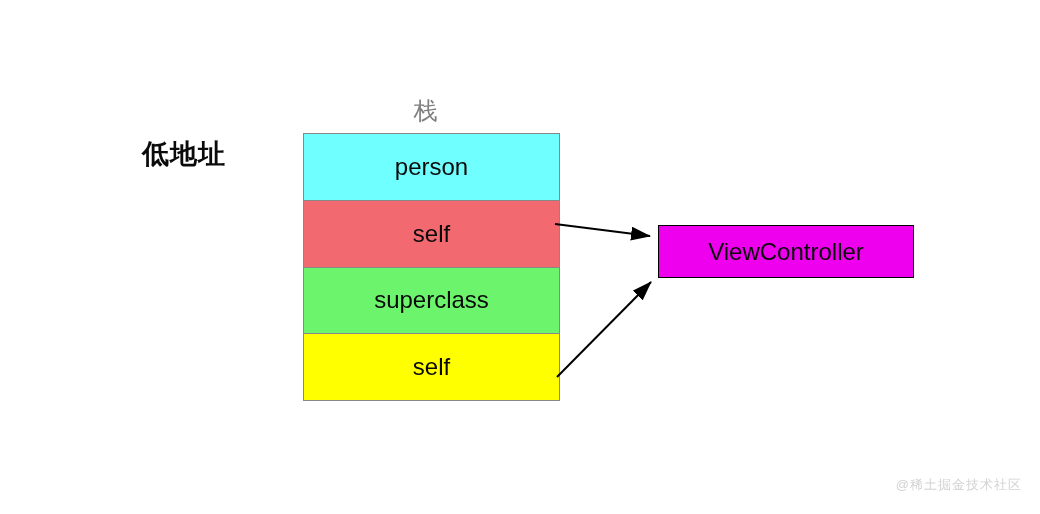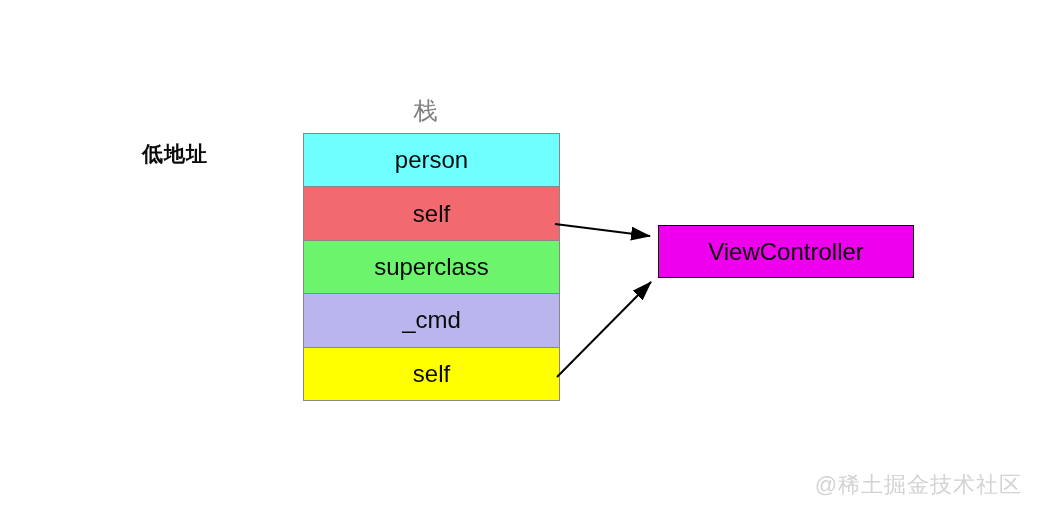--- a/index.html
+++ b/index.html
@@ -22,21 +22,21 @@
     width: 257px;
     text-align: center;
     font-size: 24px;
     line-height: 30px;
     color: #7f7f7f;
   }
   .addr-label {
     position: absolute;
     left: 142px;
     width: 140px;
-    font-size: 21px;
+    font-size: 27px;
     line-height: 32px;
     font-weight: 600;
     color: #0a0a0a;
     letter-spacing: 1px;
   }
   .addr-low  { top: 138px; }
   .addr-high { top: 363px; }
   .stack {
     position: absolute;
     left: 303px;
@@ -77,21 +77,21 @@
     left: 0;
     top: 0;
     width: 1040px;
     height: 514px;
     pointer-events: none;
   }
   .watermark {
     position: absolute;
     right: 18px;
     top: 473px;
-    font-size: 22px;
+    font-size: 13px;
     line-height: 24px;
     color: #d3d3d3;
     letter-spacing: 1px;
   }
 </style>
 </head>
 <body>
 
 <div class="canvas">
 
@@ -103,23 +103,20 @@
   <div class="stack">
     <div class="frame" style="background-color: rgb(112, 255, 255);">
       <span>person</span>
     </div>
     <div class="frame" style="background-color: rgb(242, 105, 111);">
       <span>self</span>
     </div>
     <div class="frame" style="background-color: rgb(108, 245, 108);">
       <span>superclass</span>
     </div>
-    <div class="frame" style="background-color: rgb(184, 182, 236);">
-      <span>_cmd</span>
-    </div>
     <div class="frame" style="background-color: rgb(255, 255, 0);">
       <span>self</span>
     </div>
   </div>
 
   <div class="target-box" style="background-color: rgb(238, 0, 238);">
     <span>ViewController</span>
   </div>
 
   <svg class="arrow-layer" viewBox="0 0 1040 514" xmlns="http://www.w3.org/2000/svg">

